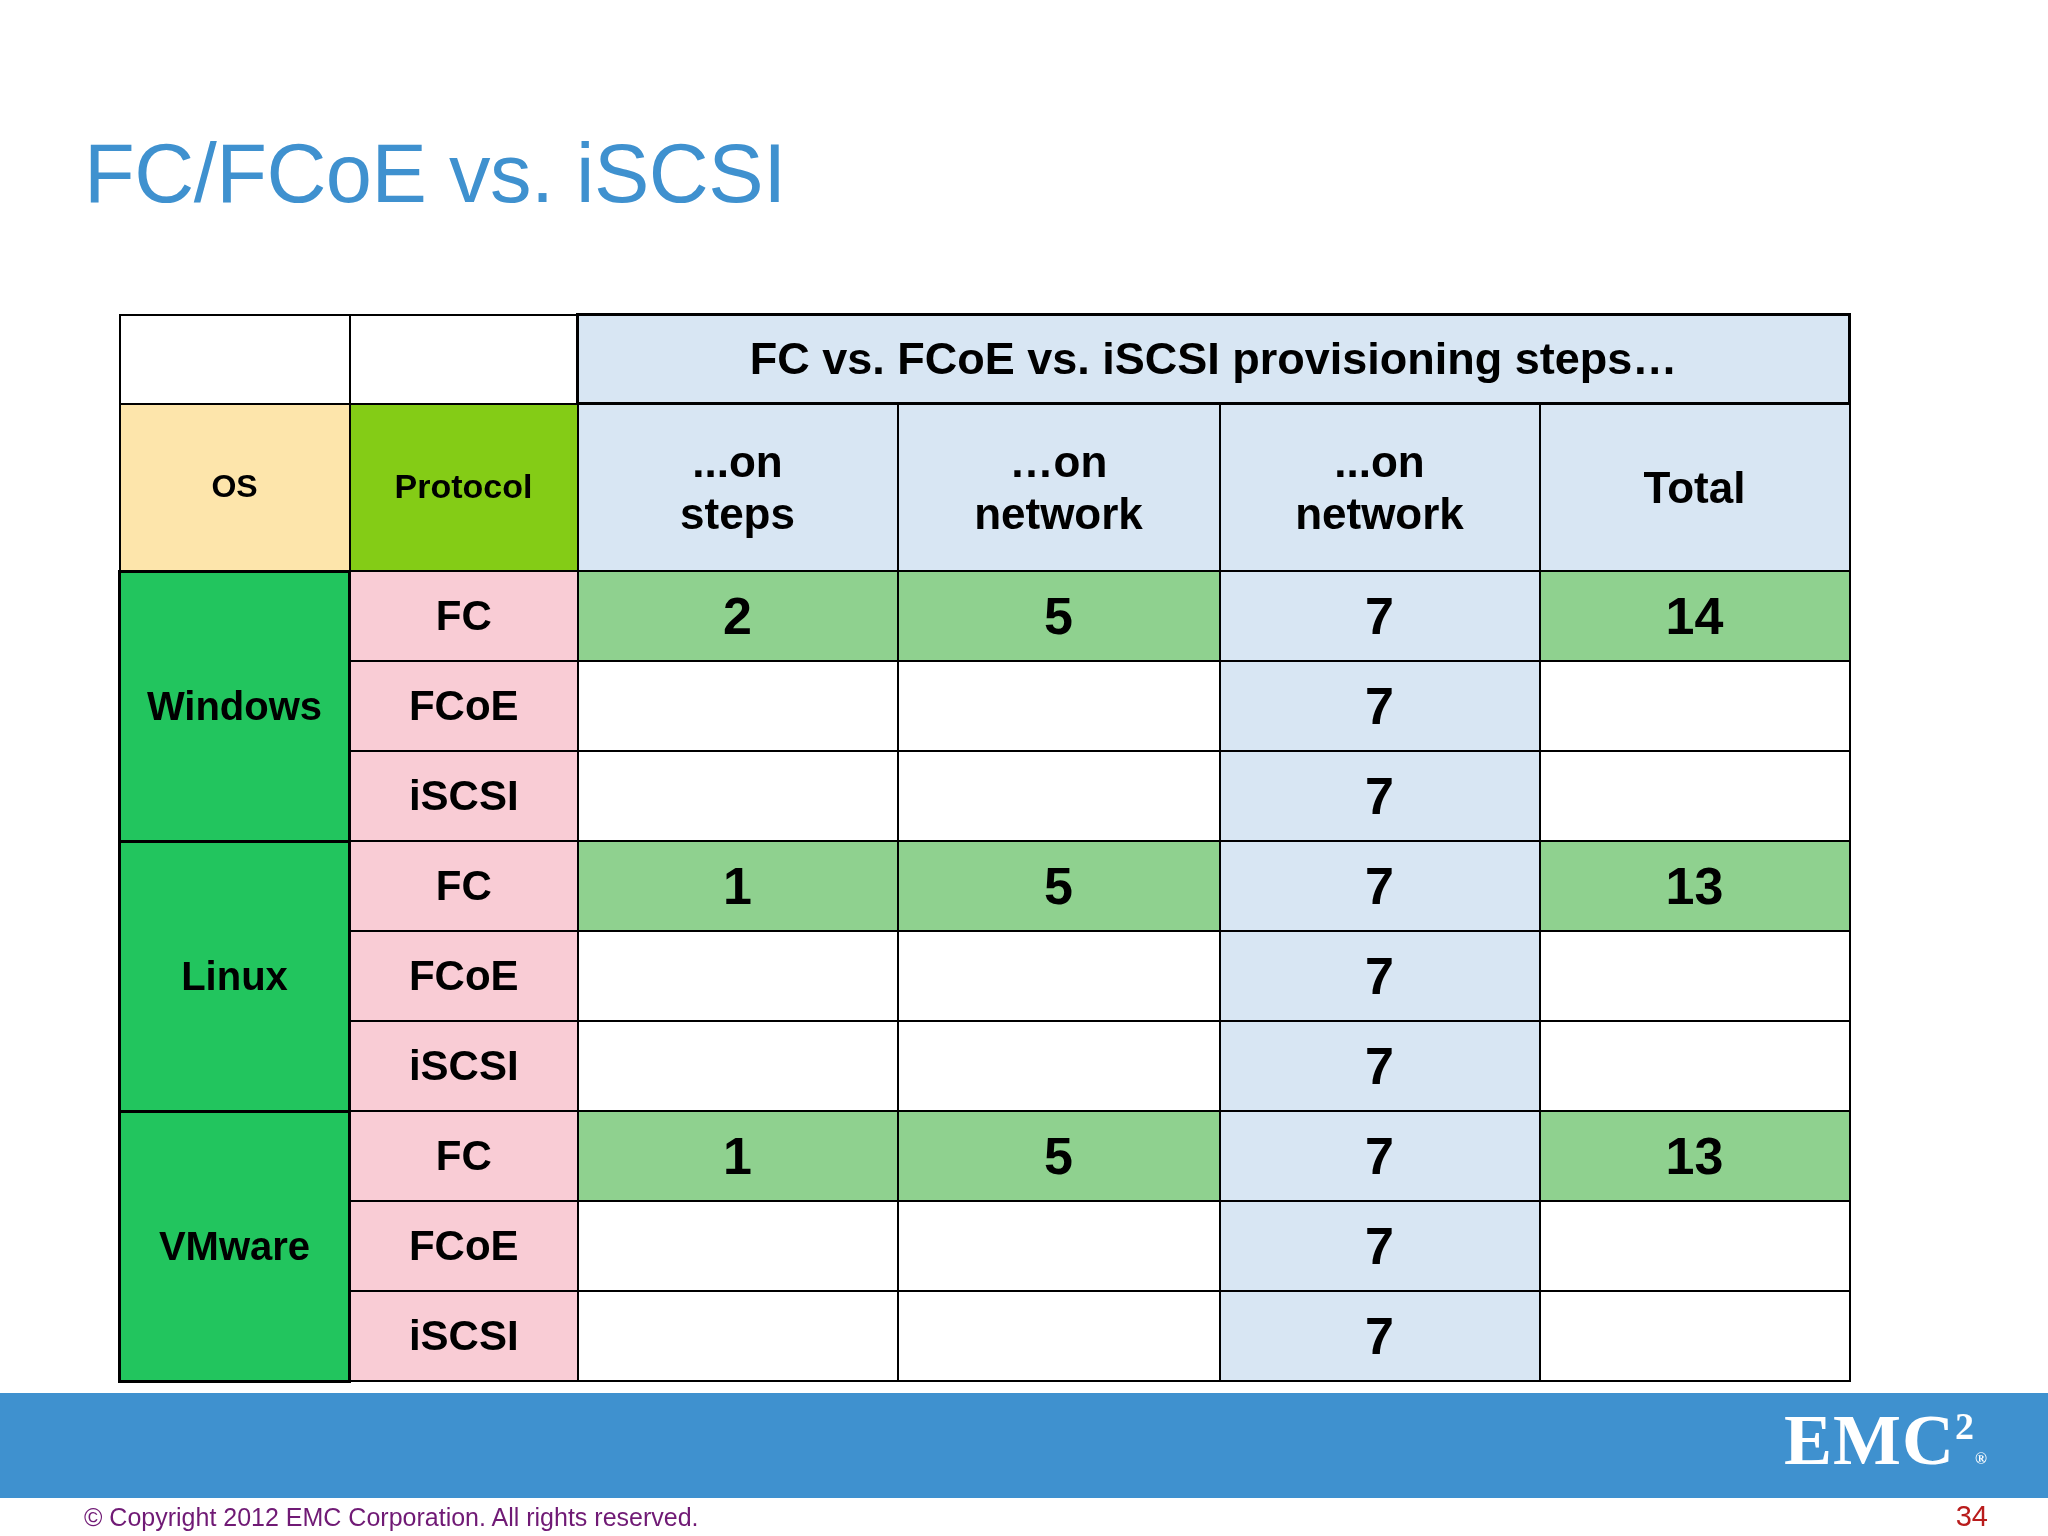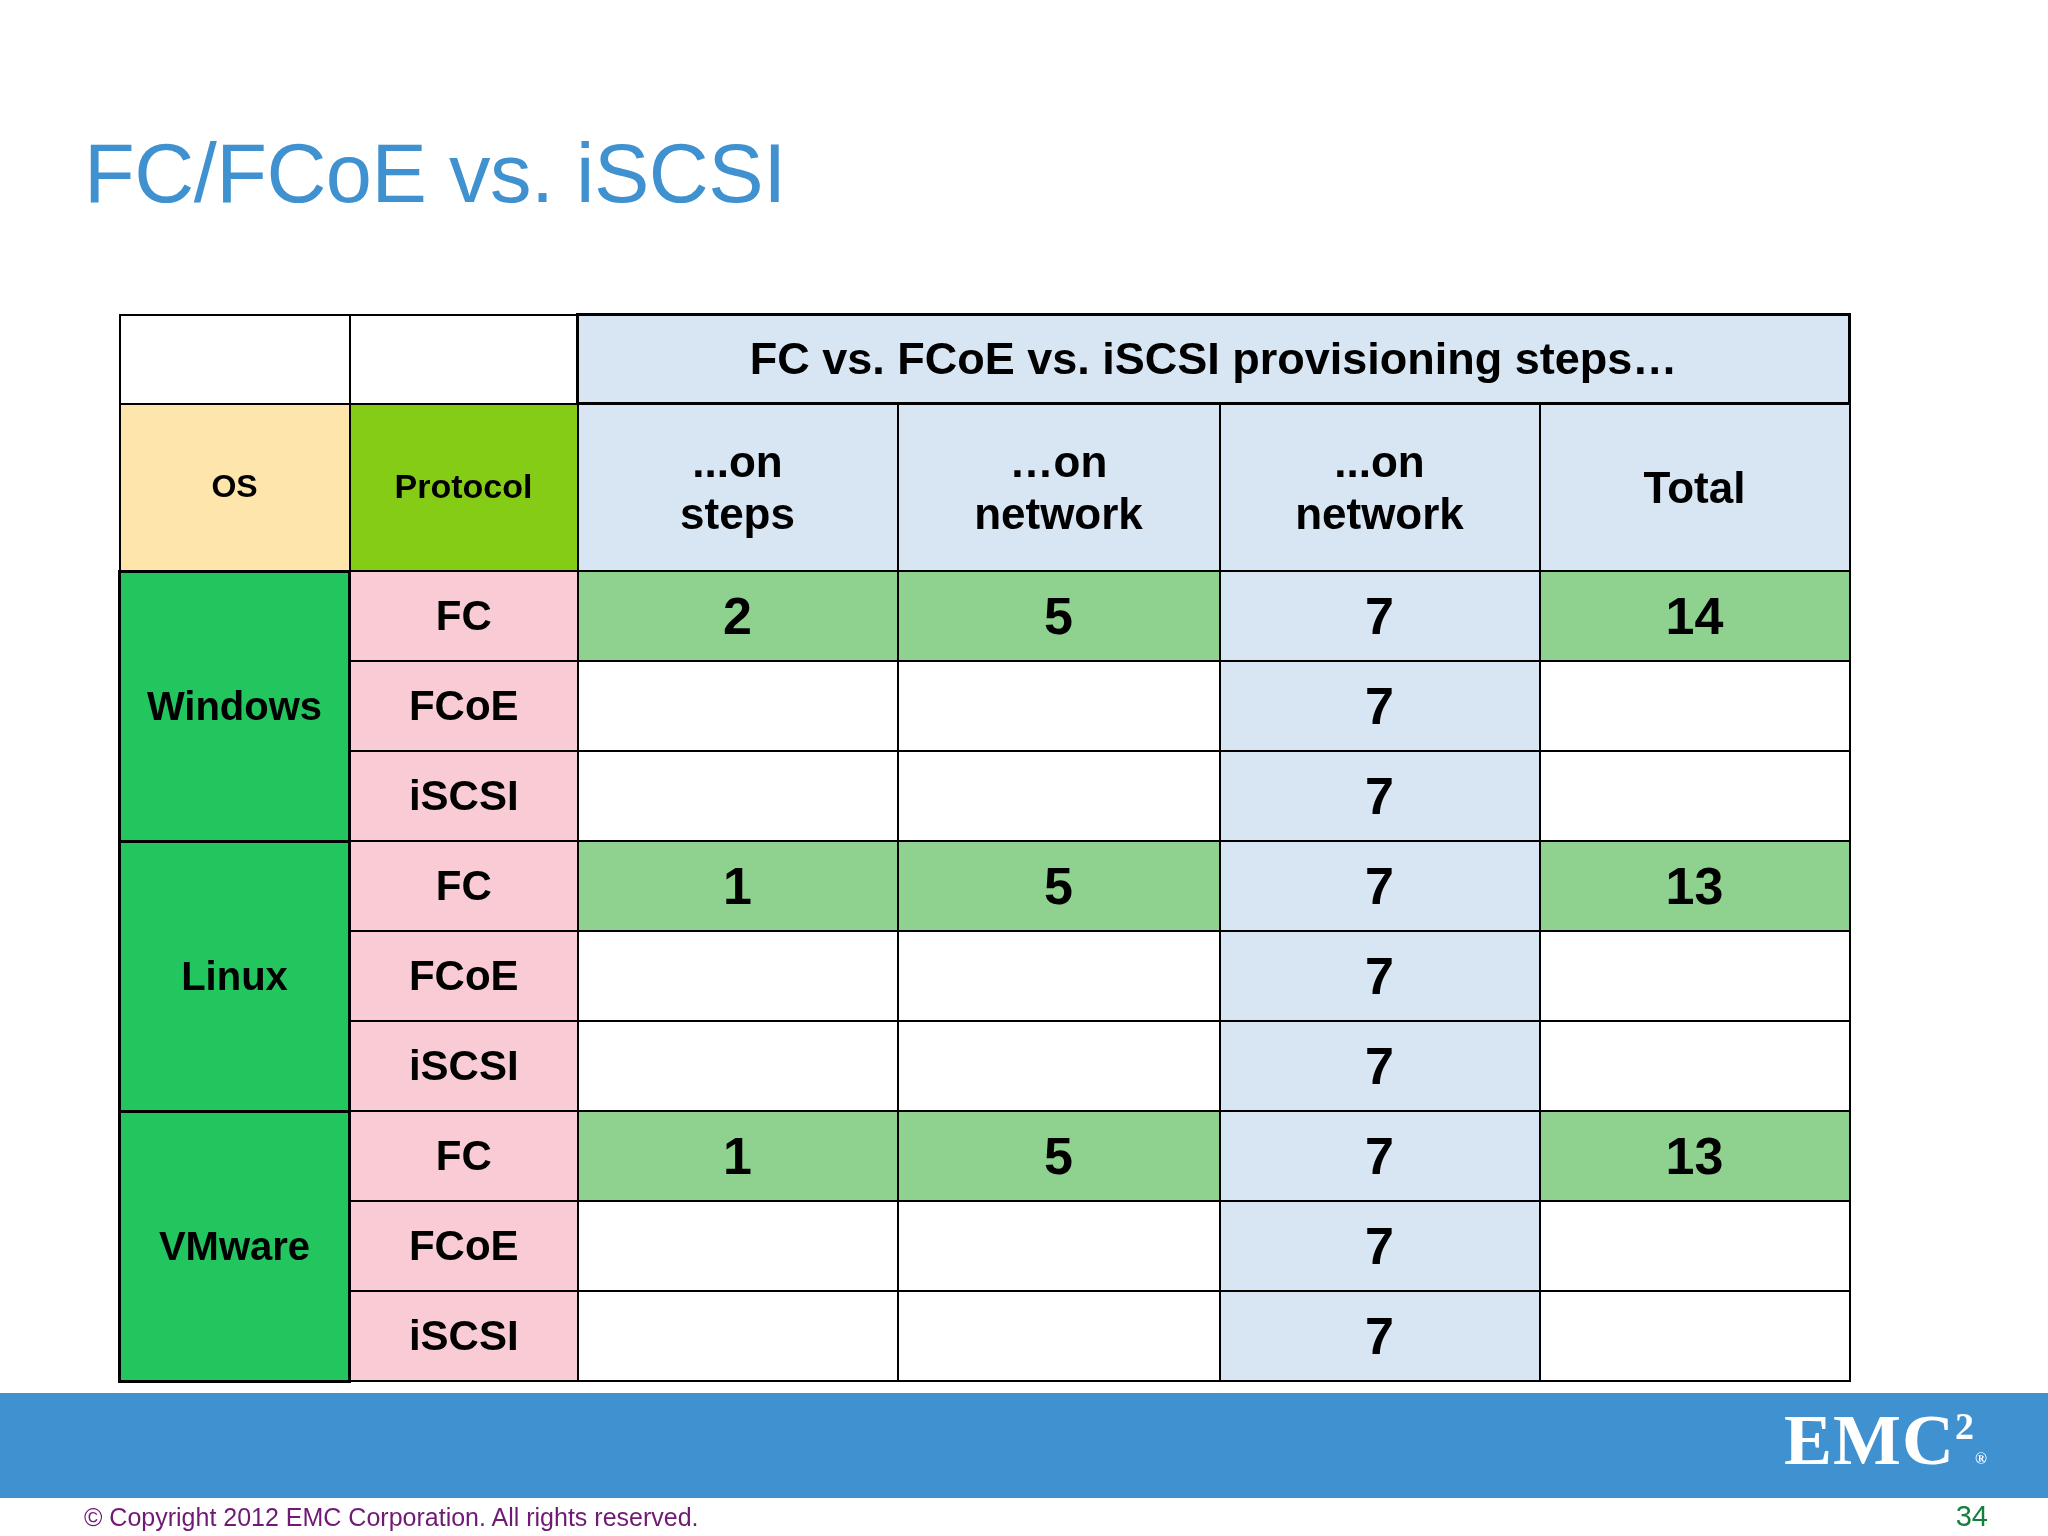--- a/index.html
+++ b/index.html
@@ -147,21 +147,21 @@
     top: 1503px;
     font-size: 25px;
     color: #701a75;
     white-space: nowrap;
   }
   .page-num {
     position: absolute;
     right: 60px;
     top: 1500px;
     font-size: 29px;
-    color: #15803d;
+    color: #b91c1c;
     text-align: right;
   }
 </style>
 </head>
 <body>
 
 <div class="slide-title">FC/FCoE vs. iSCSI</div>
 
 <div class="table-wrap">
   <table class="prov">

